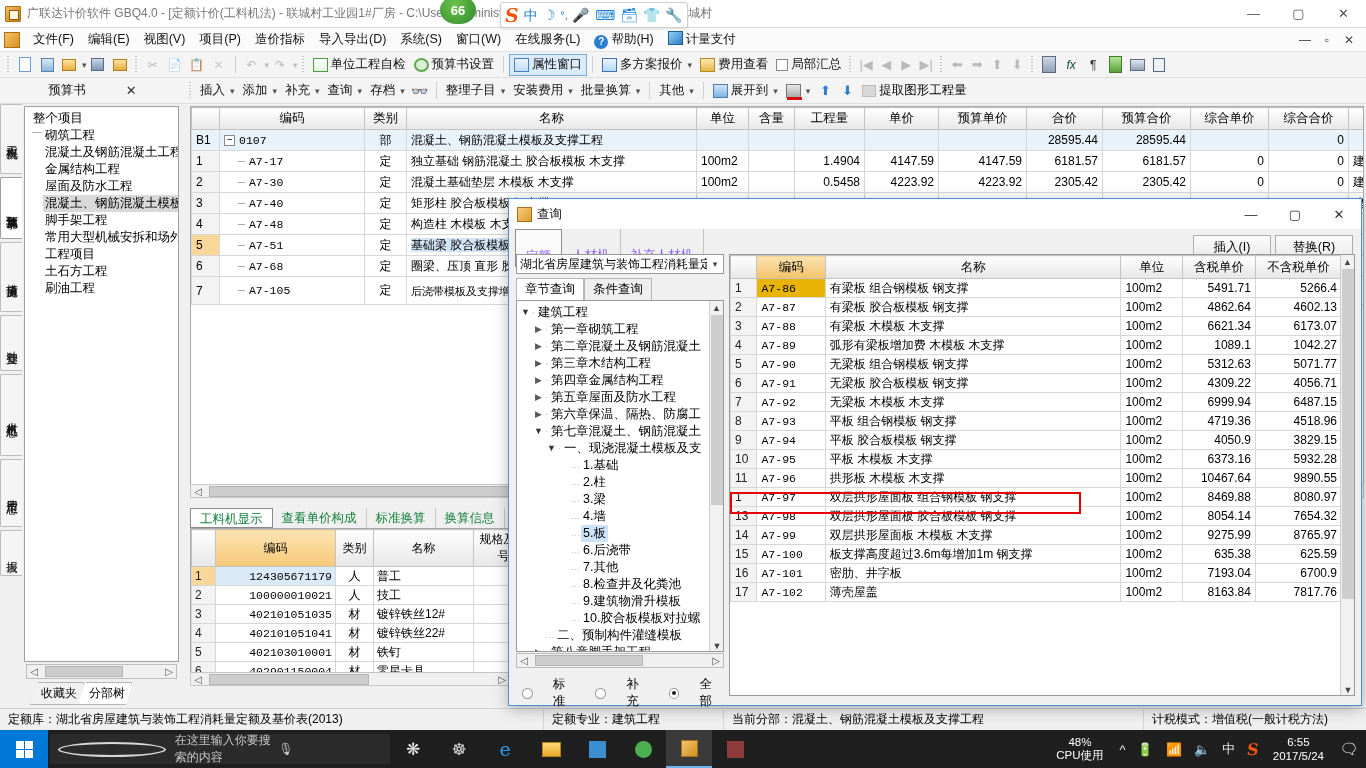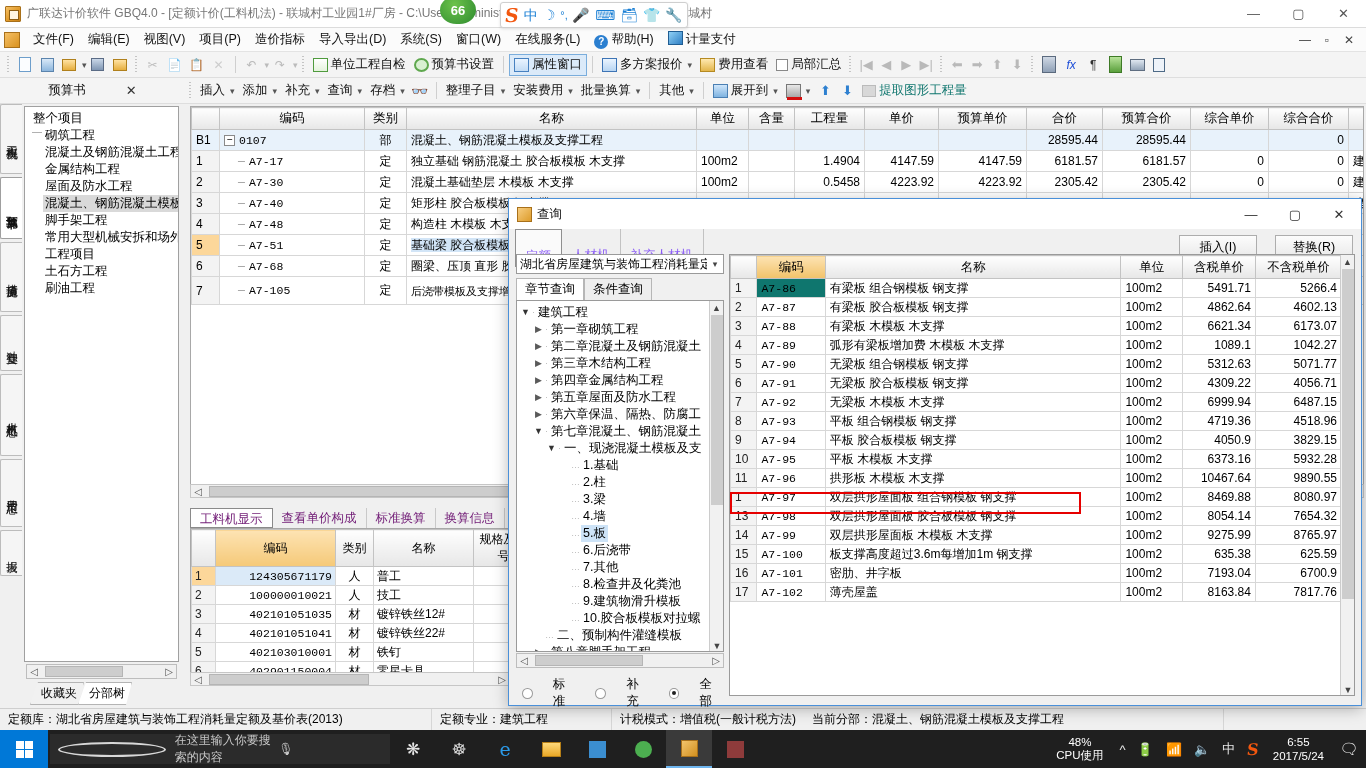--- a/index.html
+++ b/index.html
@@ -192,21 +192,21 @@
 
   .grid-hscroll {
     position: absolute; left: 190px; top: 484px; width: 1174px; height: 14px;
     background: #f0f0f0; border: 1px solid #c6c6c6; display: flex; align-items: center;
   }
 
   
   .detail-tabs {
     position: absolute; left: 190px; top: 508px; height: 20px; display: flex; font-size: 12.5px;
   }
-  .dtab { padding: 2px 9px; color: #701a75; border-right: 1px solid #c9c9c9; }
+  .dtab { padding: 2px 9px; color: #15803d; border-right: 1px solid #c9c9c9; }
   .dtab.sel { border: 1px solid #8a8a8a; background: #fff; }
   .detail-wrap {
     position: absolute; left: 190px; top: 528px; width: 320px; height: 152px;
     border: 1px solid #a8a8a8; background: #fff; overflow: hidden;
   }
   table.detail { border-collapse: collapse; width: 100%; table-layout: fixed; font-size: 12px; }
   table.detail th {
     background: linear-gradient(#fefefe,#e7e7e7); border: 1px solid #c3c3c3; height: 21px; font-weight: normal;
   }
   table.detail th.acc { background: linear-gradient(#fde3b3,#f5c978); }
@@ -225,21 +225,21 @@
     z-index: 40;
   }
   .dlg-title { height: 30px; display: flex; align-items: center; background: #fff; }
   .dlg-ic { width: 15px; height: 15px; margin: 0 5px 0 8px;
     background: linear-gradient(135deg,#f7cd80,#dd9c2b); border: 1px solid #a8701a; flex: none; }
   .dlg-title-text { font-size: 12.5px; color: #111; flex: 1; }
   .dlg-btn { width: 44px; height: 30px; display: flex; align-items: center; justify-content: center; color: #333; font-size: 13px; }
   .dlg-tabs { display: flex; height: 23px; background: #f0f0f0; padding-left: 6px; font-size: 12.5px; }
   .dlg-tab { padding: 18px 10px; border-right: 1px solid #c2c2c2; color: #8b5cf6; }
   .dlg-tab.sel { border: 1px solid #8f8f8f; background: #fafafa; }
-  .dlg-actions { position: absolute; right: 8px; top: 36px; display: flex; gap: 18px; }
+  .dlg-actions { position: absolute; right: 8px; top: 36px; display: flex; gap: 4px; }
   .dlg-action {
     width: 78px; height: 24px; background: linear-gradient(#fcfcfc,#e9e9e9);
     border: 1px solid #adadad; font-size: 12.5px; color: #000;
     display: flex; align-items: center; justify-content: center;
   }
 
   .dlg-left { position: absolute; left: 7px; top: 55px; width: 208px; height: 442px; }
   .combo {
     width: 208px; height: 20px; background: #fff; border: 1px solid #9a9a9a;
     display: flex; align-items: center; font-size: 12px; padding-left: 3px;
@@ -271,21 +271,21 @@
   .dlg-right {
     position: absolute; left: 220px; top: 55px; width: 626px; height: 442px;
     background: #fff; border: 1px solid #9a9a9a; overflow: hidden;
   }
   table.qgrid { border-collapse: collapse; width: 612px; table-layout: fixed; font-size: 12px; }
   table.qgrid th {
     background: linear-gradient(#fefefe,#e7e7e7); border: 1px solid #c3c3c3; height: 23px; font-weight: normal; font-size: 12.5px;
   }
   table.qgrid th.acc { background: linear-gradient(#fde3b3,#f2c269); }
   table.qgrid td { border: 1px solid #d7d7d7; height: 19px; padding: 0 4px; white-space: nowrap; overflow: hidden; }
-  table.qgrid tr.first td.codecell { background: #0f766e; }
+  table.qgrid tr.first td.codecell { background: #eab308; }
   .qgrid-vs { position: absolute; right: 0; top: 0; width: 14px; height: 442px; background: #f1f1f1; border-left: 1px solid #ccc; }
   .redbox {
     position: absolute; left: 221px; top: 293px; width: 351px; height: 22px;
     border: 2px solid #e60000; pointer-events: none; z-index: 45;
   }
 
   
   .statusbar {
     position: absolute; left: 0; top: 708px; width: 1366px; height: 22px;
     background: #f0f0f0; border-top: 1px solid #cfcfcf; display: flex; align-items: center; font-size: 12px;
@@ -432,21 +432,21 @@
     <div class="nav-ic">▶|</div>
     <div class="tb-grip"></div>
     <div class="nav-ic">⬅</div>
     <div class="nav-ic">➡</div>
     <div class="nav-ic">⬆</div>
     <div class="nav-ic">⬇</div>
     <div class="tb-grip"></div>
     <div class="tb-ico">
         <span class="calc-ic"></span>
       </div>
-    <div class="tb-ico" style="font-style:italic;color:#1d4ed8">fx</div>
+    <div class="tb-ico" style="font-style:italic;color:#14532d">fx</div>
     <div class="tb-ico" style="color:#333">¶</div>
     <div class="tb-ico">
         <span class="grn-ic"></span>
       </div>
     <div class="tb-ico">
       <span style="display:inline-block;width:15px;height:12px;background:linear-gradient(#dfe7f0,#93a4b8);border:1px solid #5e6d80"></span>
     </div>
     <div class="tb-ico">
       <span style="display:inline-block;width:12px;height:14px;border:1px solid #4e6a86;background:#eef3f9"></span>
     </div>
@@ -503,21 +503,21 @@
       <span class="bin-ic"></span>
       <span>展开到</span>
         <span class="arr">▾</span>
     </div>
     <div class="tb-btn">
       <span class="fill-ic"></span>
         <span class="arr">▾</span>
     </div>
     <div class="tb-ico" style="color:#2e80d0;font-size:13px">⬆</div>
     <div class="tb-ico" style="color:#2e80d0;font-size:13px">⬇</div>
-    <div class="tb-btn" style="color:#0f766e">
+    <div class="tb-btn" style="color:#000000">
       <span style="display:inline-block;width:14px;height:12px;background:#d8d8d8;border:1px solid #bbb"></span>
       <span>提取图形工程量</span>
     </div>
   </div>
 
   <div class="vtabs">
     <div class="vtab" style="height:70px">工程概况</div>
     <div class="vtab sel" style="height:62px">预算书</div>
     <div class="vtab" style="height:70px">措施项目</div>
     <div class="vtab" style="height:56px">独立费</div>
@@ -1085,35 +1085,35 @@
       <div class="qgrid-vs">
         <div class="vs-arrow">▲</div>
         <div class="vs-thumb" style="height:330px"></div>
         <div class="vs-arrow" style="position:absolute;bottom:0;width:14px">▼</div>
       </div>
     </div>
     <div class="redbox"></div>
   </div>
 
   <div class="statusbar">
-    <div class="st-cell" style="width:432px">
+    <div class="st-cell" style="width:544px">
       <span>定额库：</span>
         <span>湖北省房屋建筑与装饰工程消耗量定额及基价表(2013)</span>
     </div>
     <div class="st-cell" style="width:180px">
       <span>定额专业：</span>
         <span>建筑工程</span>
     </div>
+    <div class="st-cell" style="width:420px">
+      <span>当前分部：</span>
+        <span>混凝土、钢筋混凝土模板及支撑工程</span>
+    </div>
     <div class="st-cell" style="border-right:none">
       <span>计税模式：</span>
         <span>增值税(一般计税方法)</span>
-    </div>
-    <div class="st-cell" style="width:420px">
-      <span>当前分部：</span>
-        <span>混凝土、钢筋混凝土模板及支撑工程</span>
     </div>
   </div>
 
   <div class="taskbar">
     <div class="start">
       <div class="win-logo">
           <i></i>
           <i></i>
           <i></i>
           <i></i>

